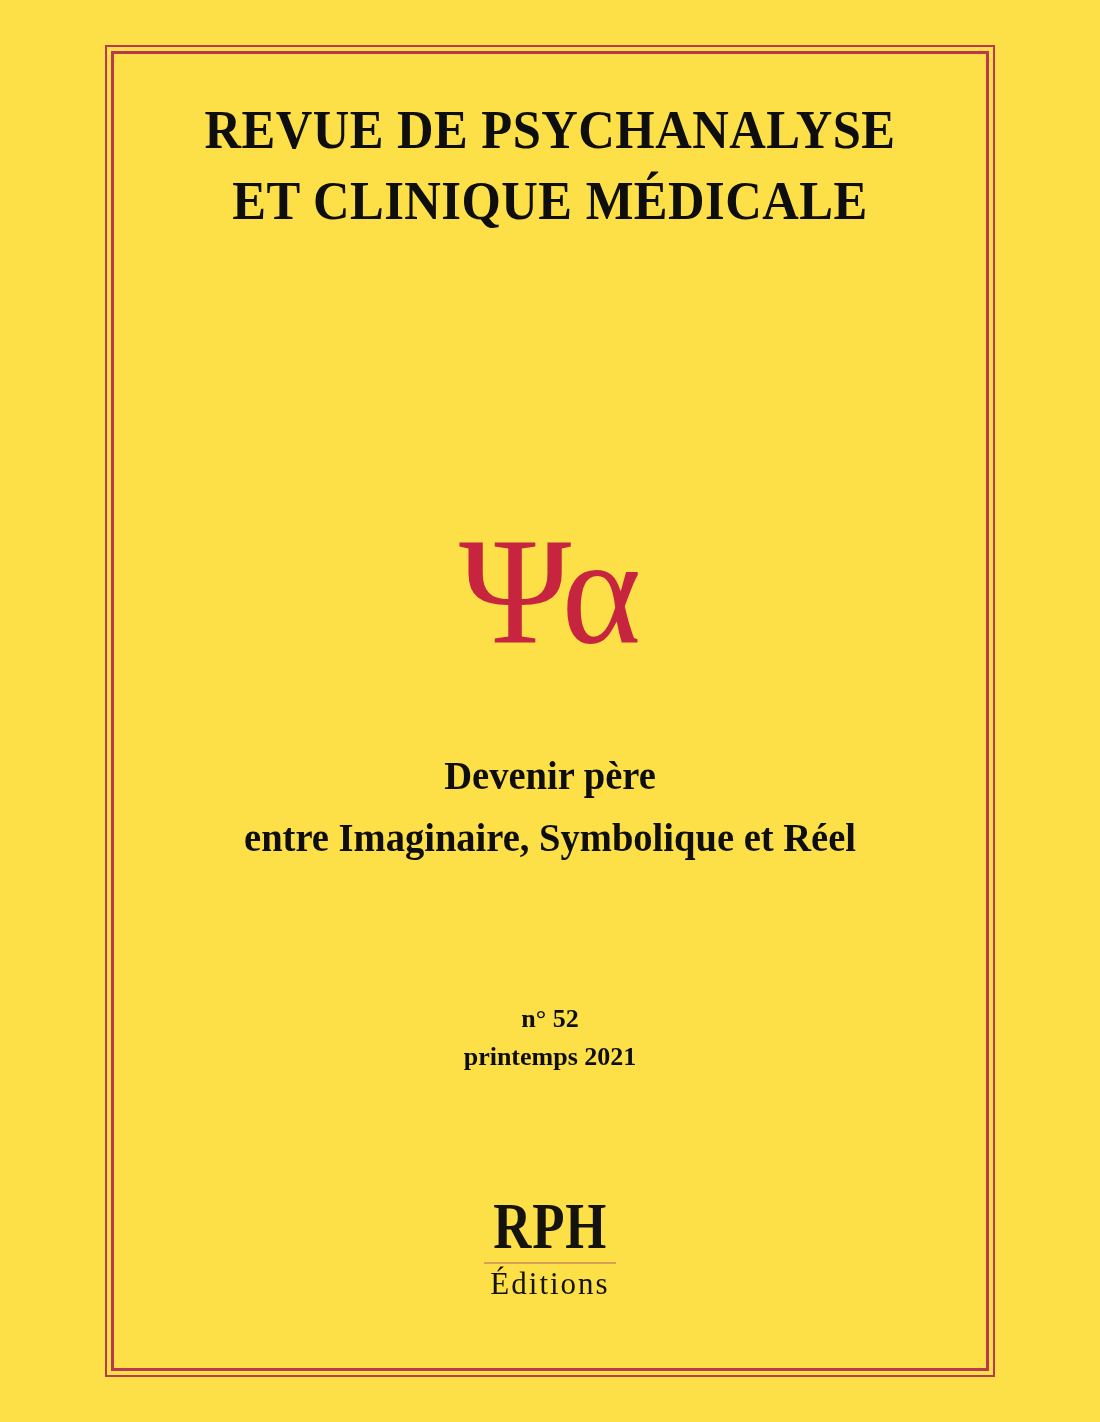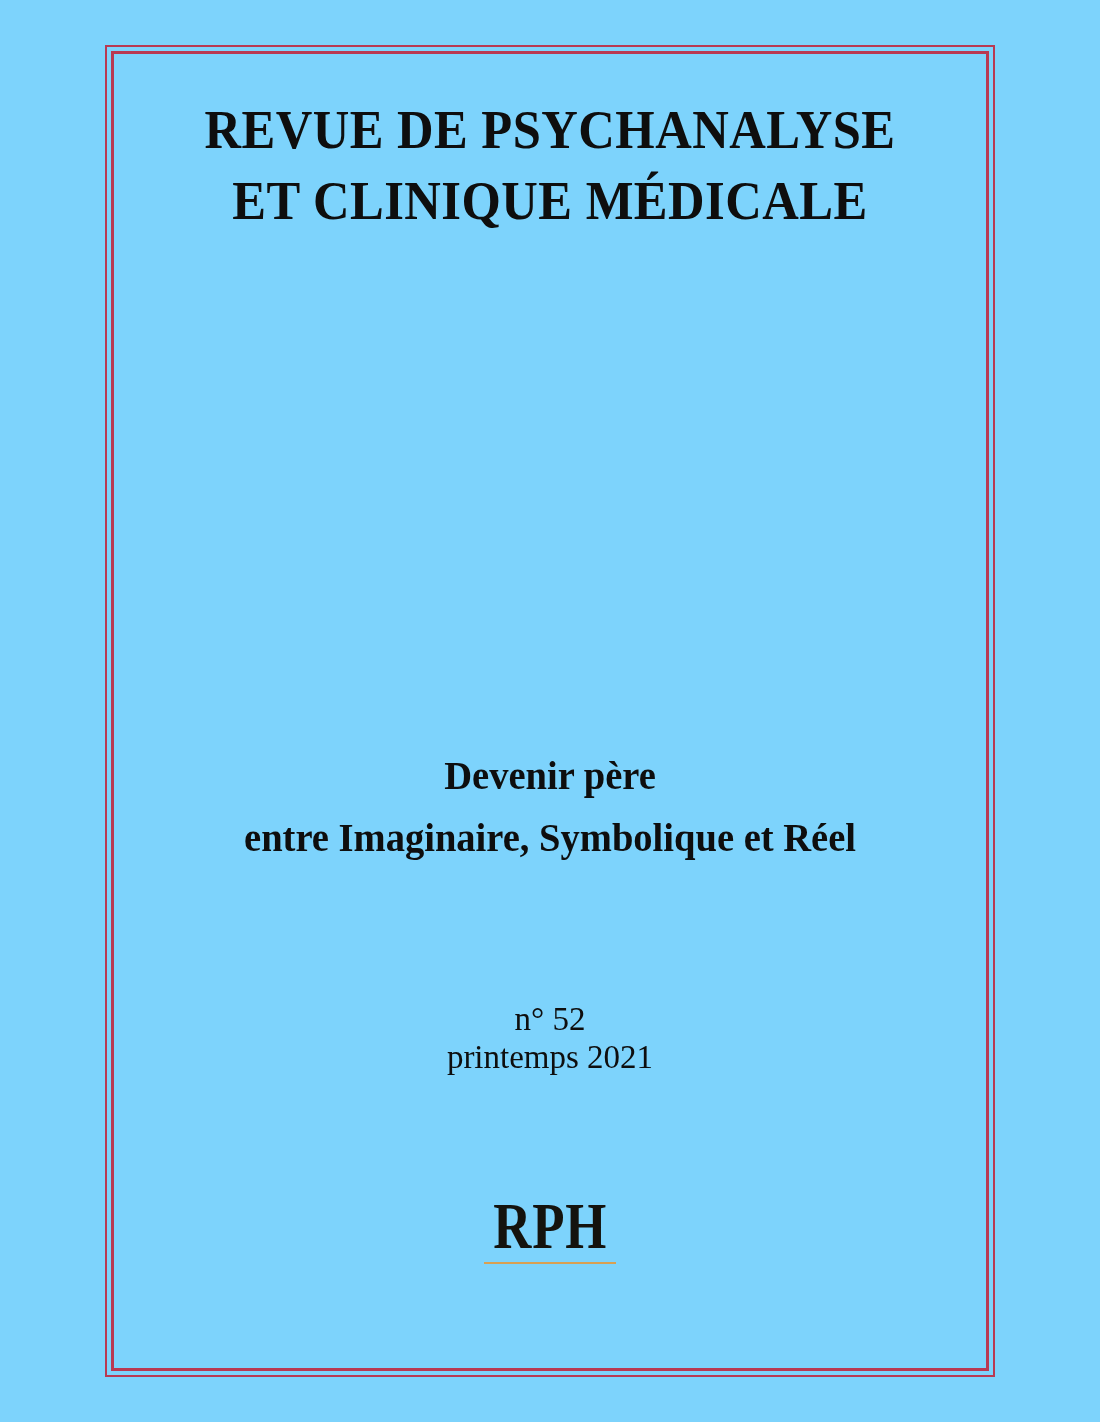--- a/index.html
+++ b/index.html
@@ -6,21 +6,21 @@
   body {
     width: 1100px; height: 1422px;
     background: #ffffff;
     font-family: "Liberation Serif", "DejaVu Serif", serif;
     color: #0e0e0e;
     overflow: hidden;
   }
   .page {
     position: relative;
     width: 1100px; height: 1422px;
-    background: #7dd3fc;
+    background: #fde047;
   }
   .frame {
     position: absolute;
     left: 105px; right: 105px; top: 45px; bottom: 45px;
     border: 2px solid #b93952;
   }
   .frame-inner {
     position: absolute;
     left: 4px; right: 4px; top: 4px; bottom: 4px;
     border: 3px solid #b93952;
@@ -51,22 +51,22 @@
     top: 744px;
     font-size: 41px;
     font-weight: bold;
     line-height: 62px;
     transform: scaleX(0.94);
     transform-origin: 50% 50%;
     white-space: nowrap;
   }
   .issue {
     top: 1000px;
-    font-size: 33px;
-    font-weight: normal;
+    font-size: 26px;
+    font-weight: bold;
     line-height: 38px;
   }
   .publisher {
     top: 1196px;
     line-height: 0;
   }
   .publisher-name {
     display: inline-block;
     font-size: 66px;
     font-weight: bold;
@@ -97,30 +97,32 @@
 <div class="page">
   <div class="frame" style="border-color: rgb(185, 57, 82);">
     <div class="frame-inner" style="border-color: rgb(185, 57, 82);"></div>
   </div>
 
   <div class="block journal-title">
     <div>REVUE DE PSYCHANALYSE</div>
     <div>ET CLINIQUE MÉDICALE</div>
   </div>
 
+  <div class="block symbol" style="color: rgb(198, 36, 63);">Ψα</div>
 
   <div class="block theme">
     <div>Devenir père</div>
     <div>entre Imaginaire, Symbolique et Réel</div>
   </div>
 
   <div class="block issue">
     <div>n° 52</div>
     <div>printemps 2021</div>
   </div>
 
   <div class="block publisher">
     <div>
       <span class="publisher-name">RPH</span>
     </div>
     <div class="publisher-rule" style="background: rgb(217, 160, 82);"></div>
+    <div class="publisher-division">Éditions</div>
   </div>
 </div>
 
 </body></html>

